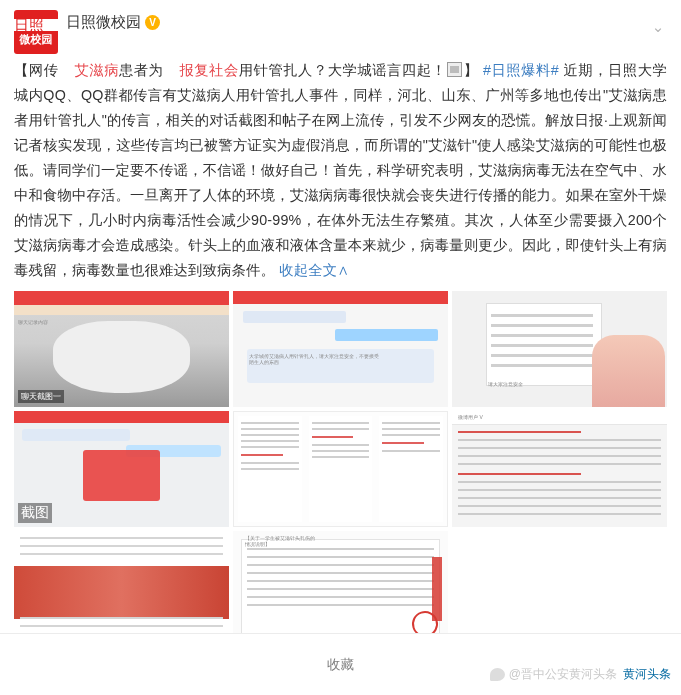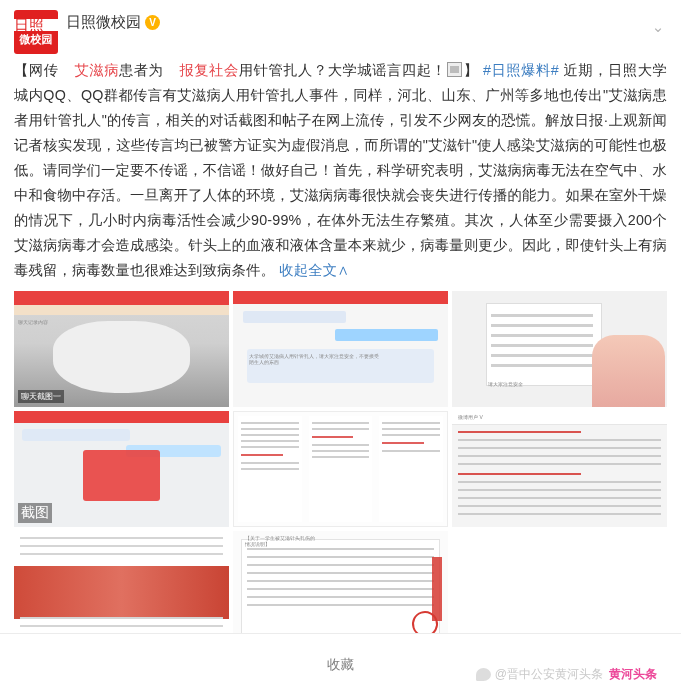--- a/index.html
+++ b/index.html
@@ -213,34 +213,34 @@
   }
   .fbtn + .fbtn::before {
     content: "";
     position: absolute;
     left: 0; top: 12px; bottom: 12px;
     width: 1px;
     background: #ececec;
   }
   .wm {
     position: absolute;
-    right: 24px;
+    right: 10px;
     bottom: 12px;
     display: flex;
     align-items: center;
     font-size: 12px;
     color: #c9c9c9;
   }
   .wm .wb {
     width: 15px; height: 13px;
     border-radius: 50% 50% 50% 10%;
     background: #ddd;
     margin-right: 4px;
   }
-  .wm-strong { color: #ec4899; font-weight: bold; }
+  .wm-strong { color: #0369a1; }
 </style>
 </head>
 <body>
 
 <div class="post">
 
   <div class="header">
     <div class="avatar">
       <div class="av-top">日照</div>
       <div class="av-mid">微校园</div>

